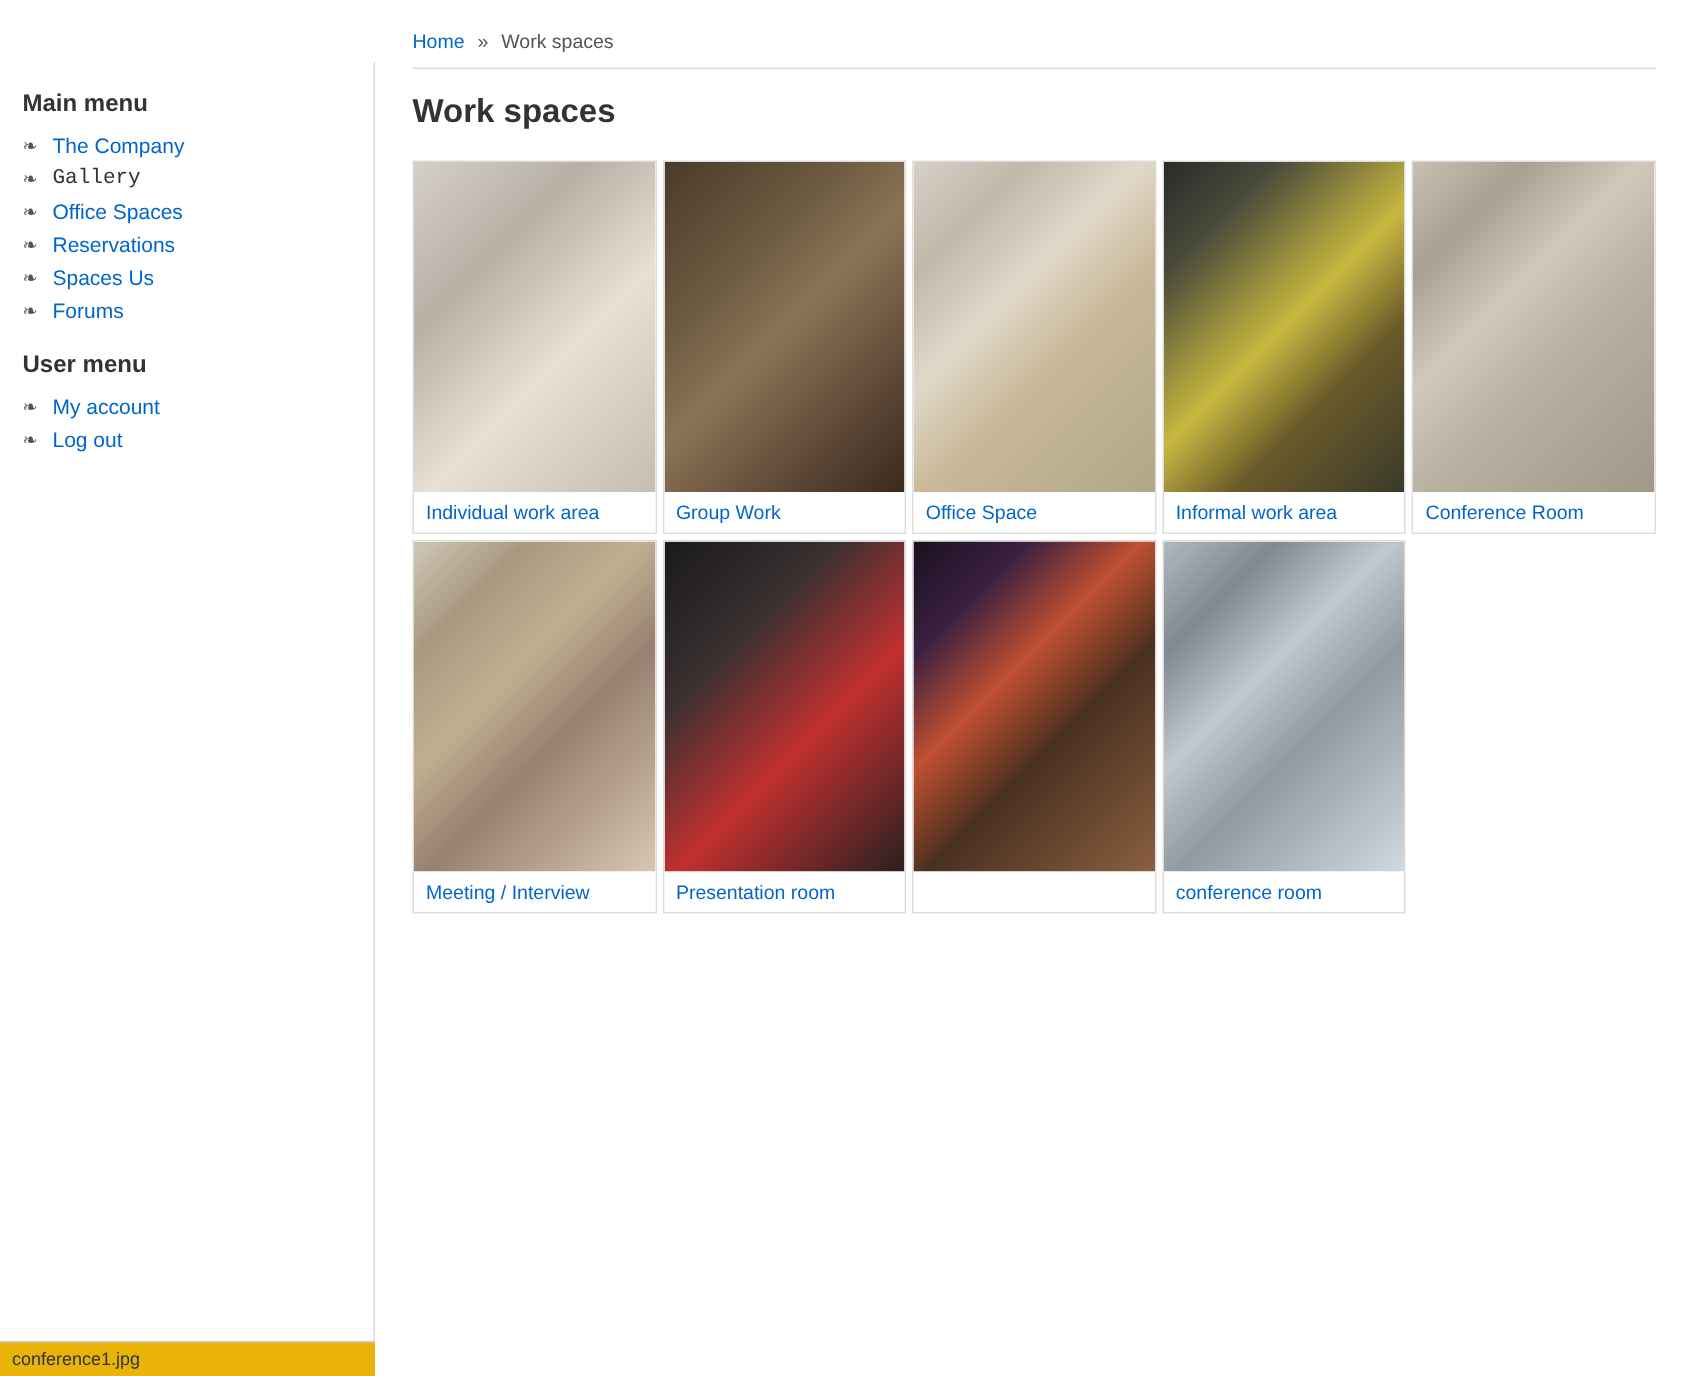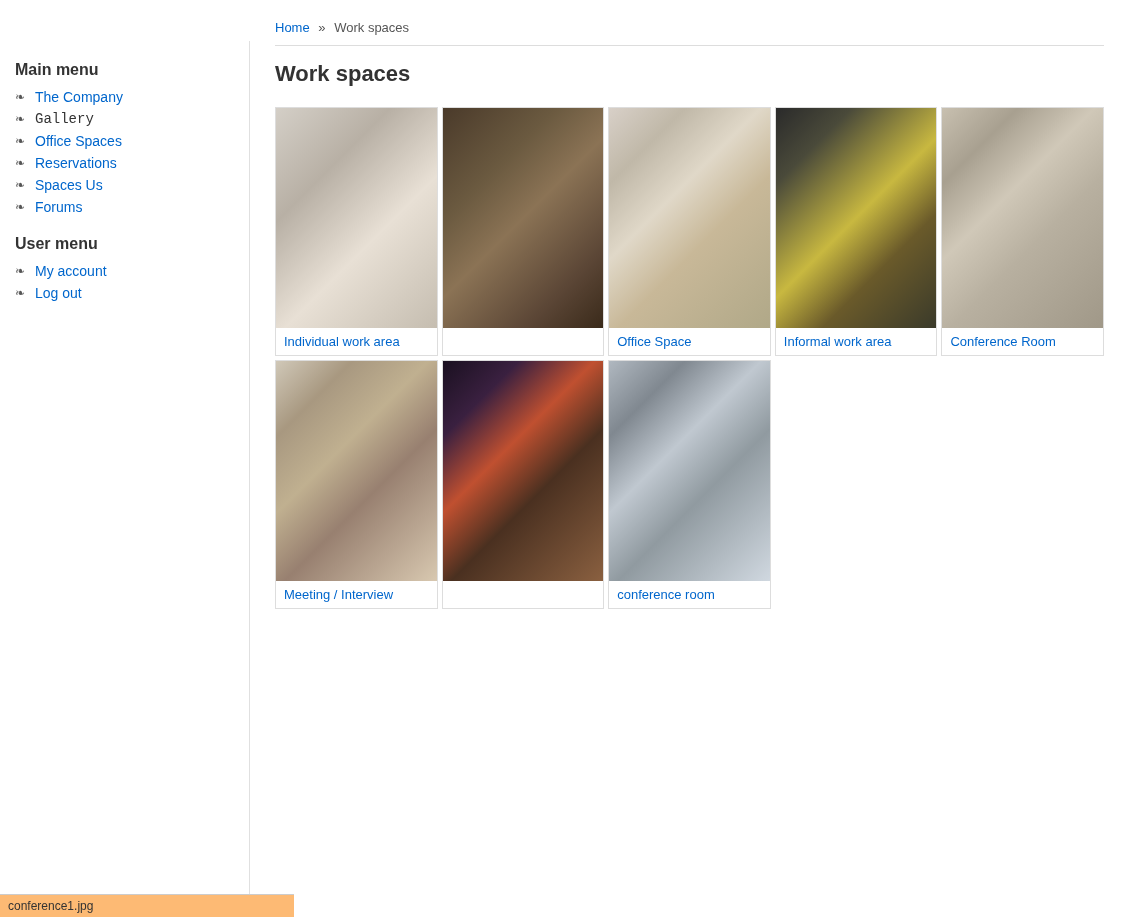--- a/index.html
+++ b/index.html
@@ -44,22 +44,22 @@
       color: #333;
       font-size: 14px;
       font-family: Liberation Mono, monospace;
     }
 
     
     .tooltip-bar {
       position: fixed;
       bottom: 0;
       left: 0;
-      width: 294px;
-      background: #fdba74;
+      width: 250px;
+      background: #eab308;
       padding: 4px 8px;
       font-size: 12px;
       color: #333;
       border-top: 1px solid #ccc;
     }
 
     
     .main-content {
       flex: 1;
       padding: 20px 25px;
@@ -212,20 +212,21 @@
     <div class="gallery-item">
           <div class="img-container">
             <div class="img-placeholder img-individual"></div>
           </div>
           <div class="caption">Individual work area</div>
         </div>
         <div class="gallery-item">
           <div class="img-container">
             <div class="img-placeholder img-group"></div>
           </div>
+          <div class="caption">Group Work</div>
         </div>
         <div class="gallery-item">
           <div class="img-container">
             <div class="img-placeholder img-office"></div>
           </div>
           <div class="caption">Office Space</div>
         </div>
         <div class="gallery-item">
           <div class="img-container">
             <div class="img-placeholder img-informal"></div>
@@ -236,20 +237,26 @@
           <div class="img-container">
             <div class="img-placeholder img-conference"></div>
           </div>
           <div class="caption">Conference Room</div>
         </div>
         <div class="gallery-item">
           <div class="img-container">
             <div class="img-placeholder img-meeting"></div>
           </div>
           <div class="caption">Meeting / Interview</div>
+        </div>
+        <div class="gallery-item">
+          <div class="img-container">
+            <div class="img-placeholder img-presentation"></div>
+          </div>
+          <div class="caption">Presentation room</div>
         </div>
         <div class="gallery-item">
           <div class="img-container">
             <div class="img-placeholder img-meeting-pres"></div>
           </div>
         </div>
         <div class="gallery-item">
           <div class="img-container">
             <div class="img-placeholder img-conference2"></div>
           </div>

